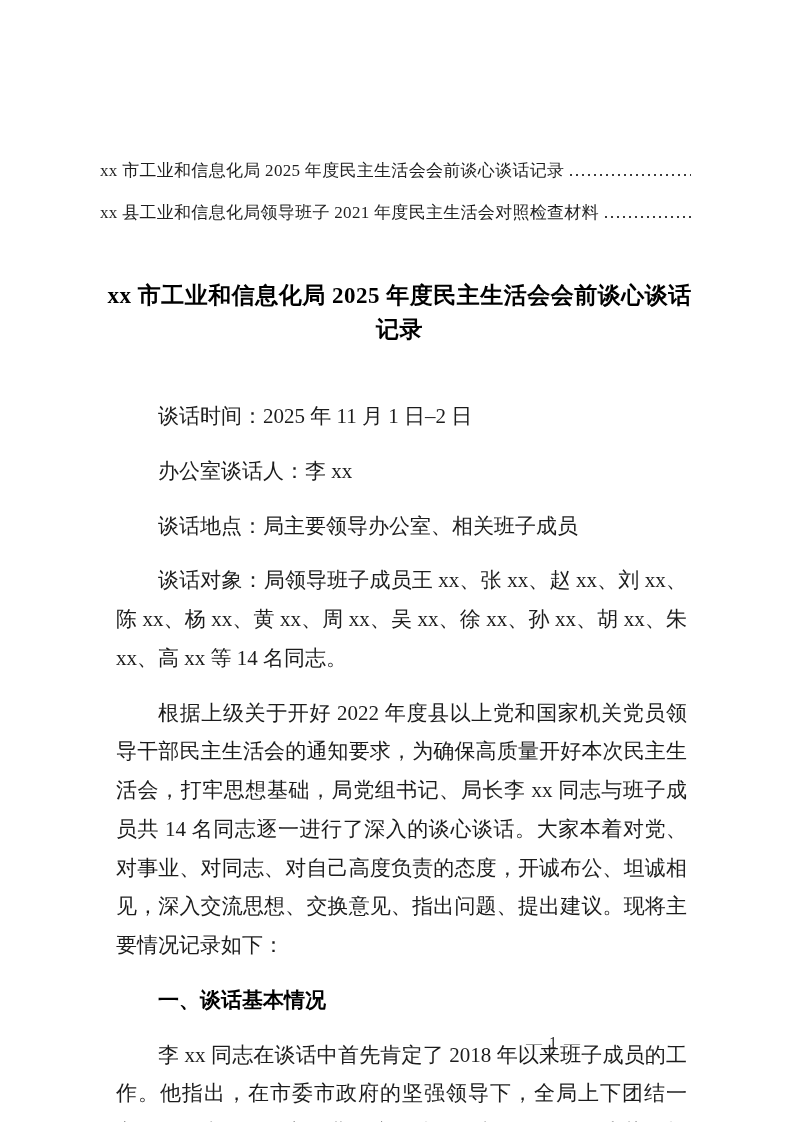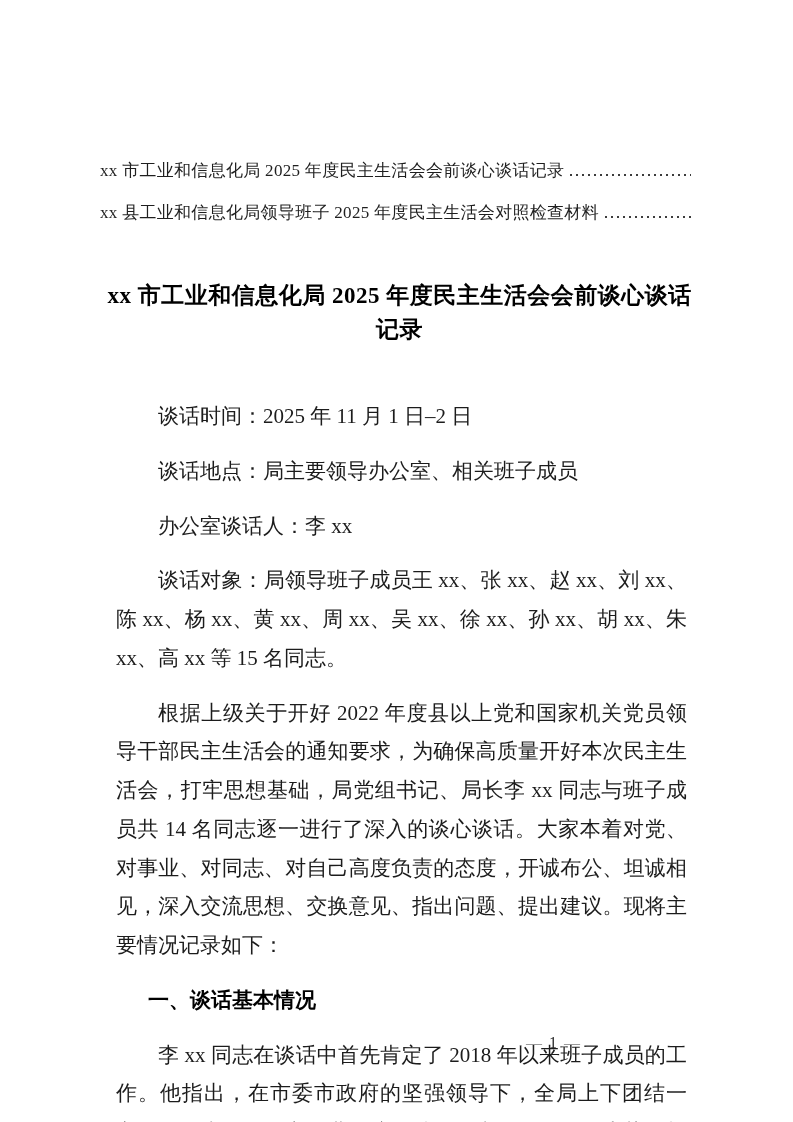--- a/index.html
+++ b/index.html
@@ -73,21 +73,21 @@
     font-size: 21px;
     line-height: 38.75px;
     text-align: justify;
     color: #1c1c1c;
   }
   .doc-body p {
     margin: 16px;
     text-indent: 2em;
   }
   .section-heading {
-    margin: 6px;
+    margin: 16px;
     font-size: 21px;
     font-weight: 700;
     line-height: 38.75px;
     text-indent: 2em;
     color: #000000;
     font-family: "Liberation Sans", "DejaVu Sans", sans-serif;
   }
 
   
   .page-footer {
@@ -109,33 +109,33 @@
 
 <div class="page">
 
   <nav class="toc">
     <div class="toc-row">
       <span class="toc-title">xx 市工业和信息化局 2025 年度民主生活会会前谈心谈话记录</span>
       <span class="toc-dots"></span>
       <span class="toc-page">1</span>
     </div>
     <div class="toc-row">
-      <span class="toc-title">xx 县工业和信息化局领导班子 2025 年度民主生活会对照检查材料</span>
+      <span class="toc-title">xx 县工业和信息化局领导班子 2021 年度民主生活会对照检查材料</span>
       <span class="toc-dots"></span>
       <span class="toc-page">8</span>
     </div>
   </nav>
 
   <h1 class="doc-title">xx 市工业和信息化局 2025 年度民主生活会会前谈心谈话记录</h1>
 
   <div class="doc-body">
     <p>谈话时间：2025 年 11 月 1 日–2 日</p>
+    <p>办公室谈话人：李 xx</p>
     <p>谈话地点：局主要领导办公室、相关班子成员</p>
-    <p>办公室谈话人：李 xx</p>
-    <p>谈话对象：局领导班子成员王 xx、张 xx、赵 xx、刘 xx、陈 xx、杨 xx、黄 xx、周 xx、吴 xx、徐 xx、孙 xx、胡 xx、朱 xx、高 xx 等 15 名同志。</p>
+    <p>谈话对象：局领导班子成员王 xx、张 xx、赵 xx、刘 xx、陈 xx、杨 xx、黄 xx、周 xx、吴 xx、徐 xx、孙 xx、胡 xx、朱 xx、高 xx 等 14 名同志。</p>
     <p>根据上级关于开好 2022 年度县以上党和国家机关党员领导干部民主生活会的通知要求，为确保高质量开好本次民主生活会，打牢思想基础，局党组书记、局长李 xx 同志与班子成员共 14 名同志逐一进行了深入的谈心谈话。大家本着对党、对事业、对同志、对自己高度负责的态度，开诚布公、坦诚相见，深入交流思想、交换意见、指出问题、提出建议。现将主要情况记录如下：</p>
     <h2 class="section-heading">一、谈话基本情况</h2>
     <p>李 xx 同志在谈话中首先肯定了 2018 年以来班子成员的工作。他指出，在市委市政府的坚强领导下，全局上下团结一心，攻坚克难，全市工业经济保持了稳中向好的发展态势。根据最新数据分析，全年规上工业增加值</p>
   </div>
 
   <div class="page-footer">
     <span class="dash">—</span><span>1</span><span class="dash">—</span>
   </div>
 
 </div>

